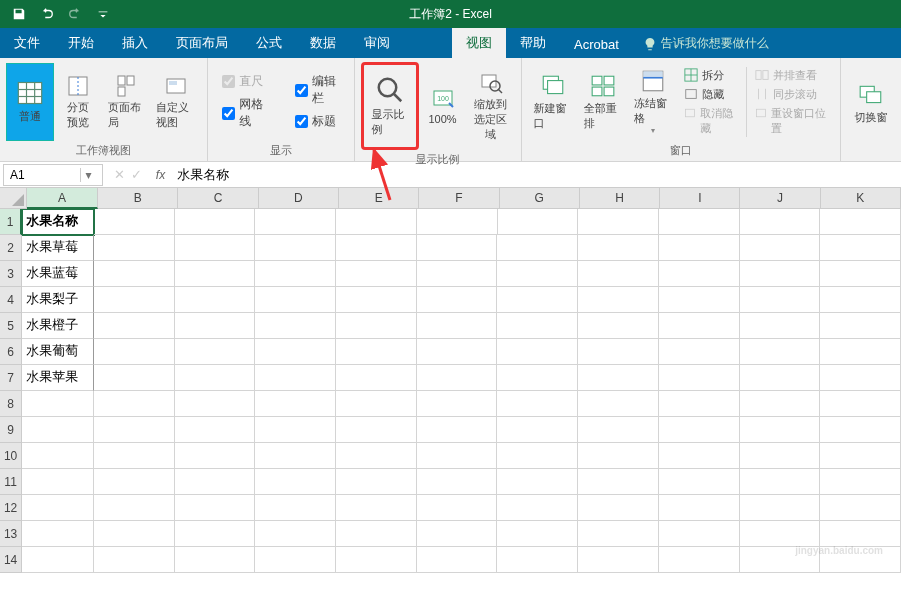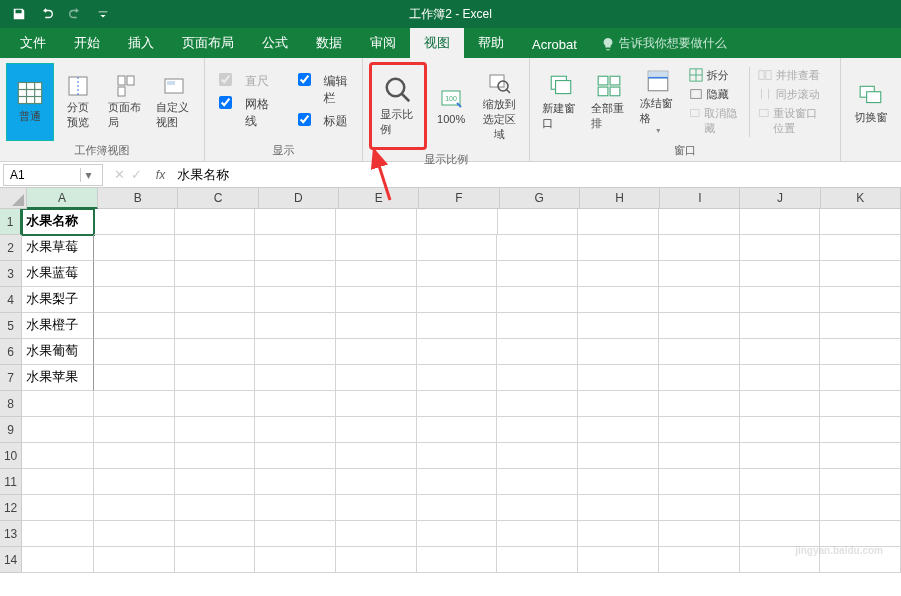--- a/index.html
+++ b/index.html
@@ -6,35 +6,35 @@
 body { background: #fff; width: 901px; height: 596px; overflow: hidden; position: relative; }
 
 
 .titlebar { background: #0f6e3d; height: 28px; display: flex; align-items: center; color: #fff; font-size: 12px; position: relative; }
 .qat { display: flex; align-items: center; gap: 2px; padding-left: 6px; }
 .qat-btn { width: 26px; height: 22px; display: flex; align-items: center; justify-content: center; cursor: pointer; }
 .qat-btn svg { width: 14px; height: 14px; }
 .title-center { position: absolute; left: 50%; transform: translateX(-50%); font-size: 12px; }
 
 
-.tabs { background: #15803d; height: 30px; display: flex; align-items: flex-end; padding-left: 6px; }
+.tabs { background: #0369a1; height: 30px; display: flex; align-items: flex-end; }
 .tab { color: #fff; font-size: 13px; padding: 6px 14px; cursor: pointer; }
-.tab.active { background: #f1f1f1; color: #0f6e3d; }
+.tab.active { background: #f1f1f1; color: #0f6e3d; margin-left: 48px; }
 .tell-me { display: flex; align-items: center; color: #c7e5d4; font-size: 12px; padding: 6px 10px; gap: 4px; }
 
 
 .ribbon { background: #f1f1f1; height: 104px; border-bottom: 1px solid #d4d4d4; display: flex; position: relative; }
 .rgroup { border-right: 1px solid #d4d4d4; display: flex; flex-direction: column; }
 .rgroup-body { flex: 1; display: flex; align-items: center; padding: 4px 6px 0 6px; }
 .rgroup-label { text-align: center; font-size: 11px; color: #666; padding: 2px 0 3px; }
 .big-btn { display: flex; flex-direction: column; align-items: center; justify-content: center; padding: 2px 6px; cursor: pointer; font-size: 11px; color: #444; min-width: 48px; height: 78px; }
 .big-btn svg { margin-bottom: 2px; }
 .big-btn.active { background: #0ea5e9; border: 1px solid #14b8a6; }
 .check-col { display: flex; flex-direction: column; gap: 6px; padding: 4px 8px; font-size: 12px; color: #444; }
-.check-row { display: flex; align-items: flex-start; gap: 13px; }
+.check-row { display: flex; align-items: center; gap: 4px; }
 .check-row.disabled { color: #aaa; }
 .highlight-box { border: 3px solid #e33; border-radius: 4px; padding: 2px; }
 .window-col { display: flex; flex-direction: column; gap: 2px; padding: 2px 6px; font-size: 11px; color: #444; }
 .window-row { display: flex; align-items: flex-start; gap: 4px; cursor: pointer; padding: 1px 0; }
 .window-row.disabled { color: #aaa; }
 .window-row svg { width: 14px; height: 14px; }
 
 
 .fbar { height: 26px; border-bottom: 1px solid #ccc; display: flex; align-items: center; background: #fff; }
 .namebox { width: 100px; height: 22px; border: 1px solid #ccc; margin: 4px 3px; display: flex; align-items: center; padding: 0 6px; font-size: 12px; }

